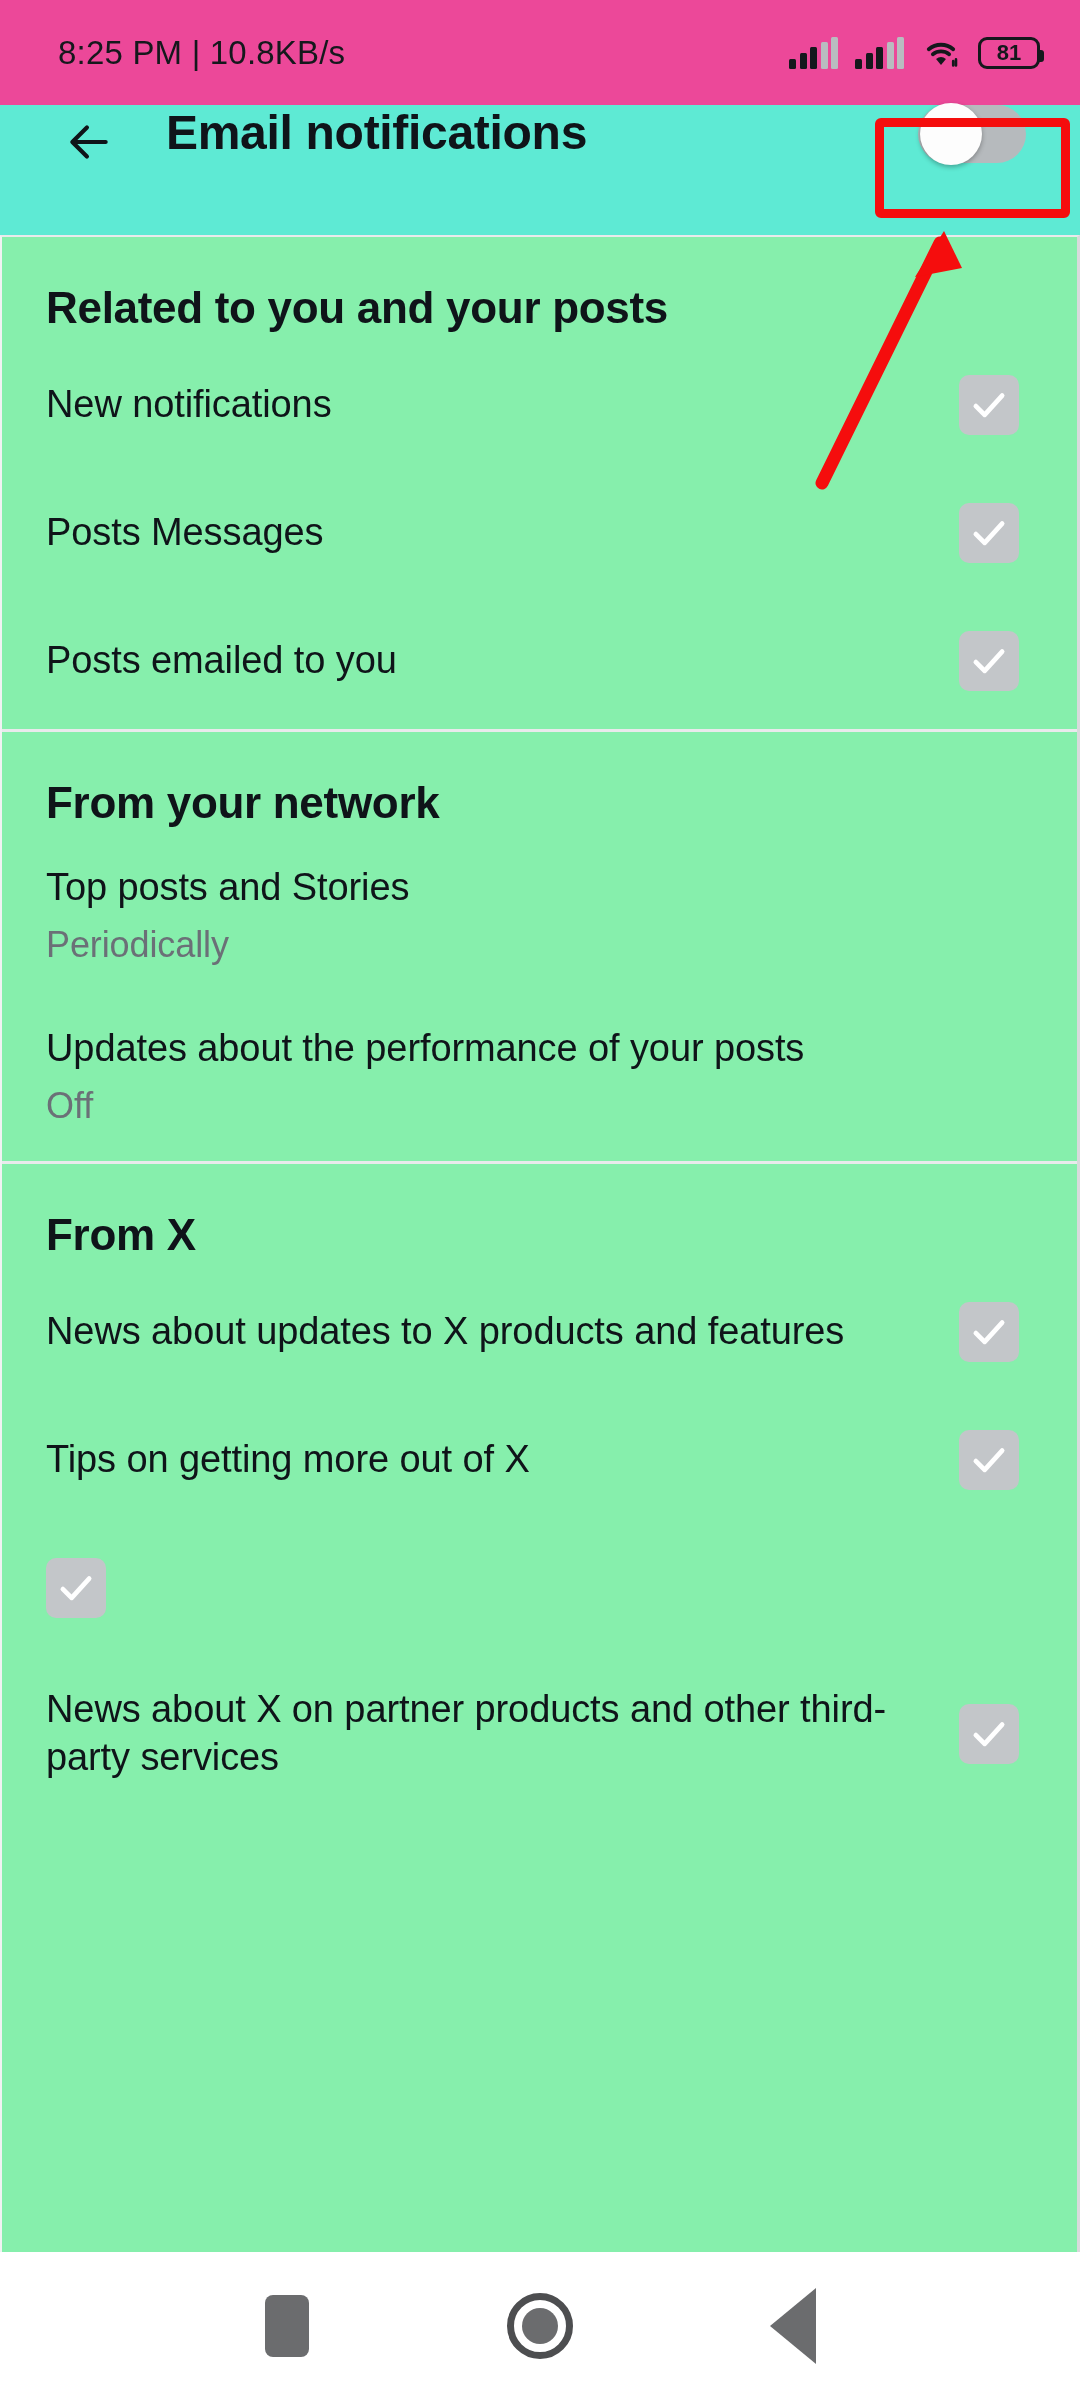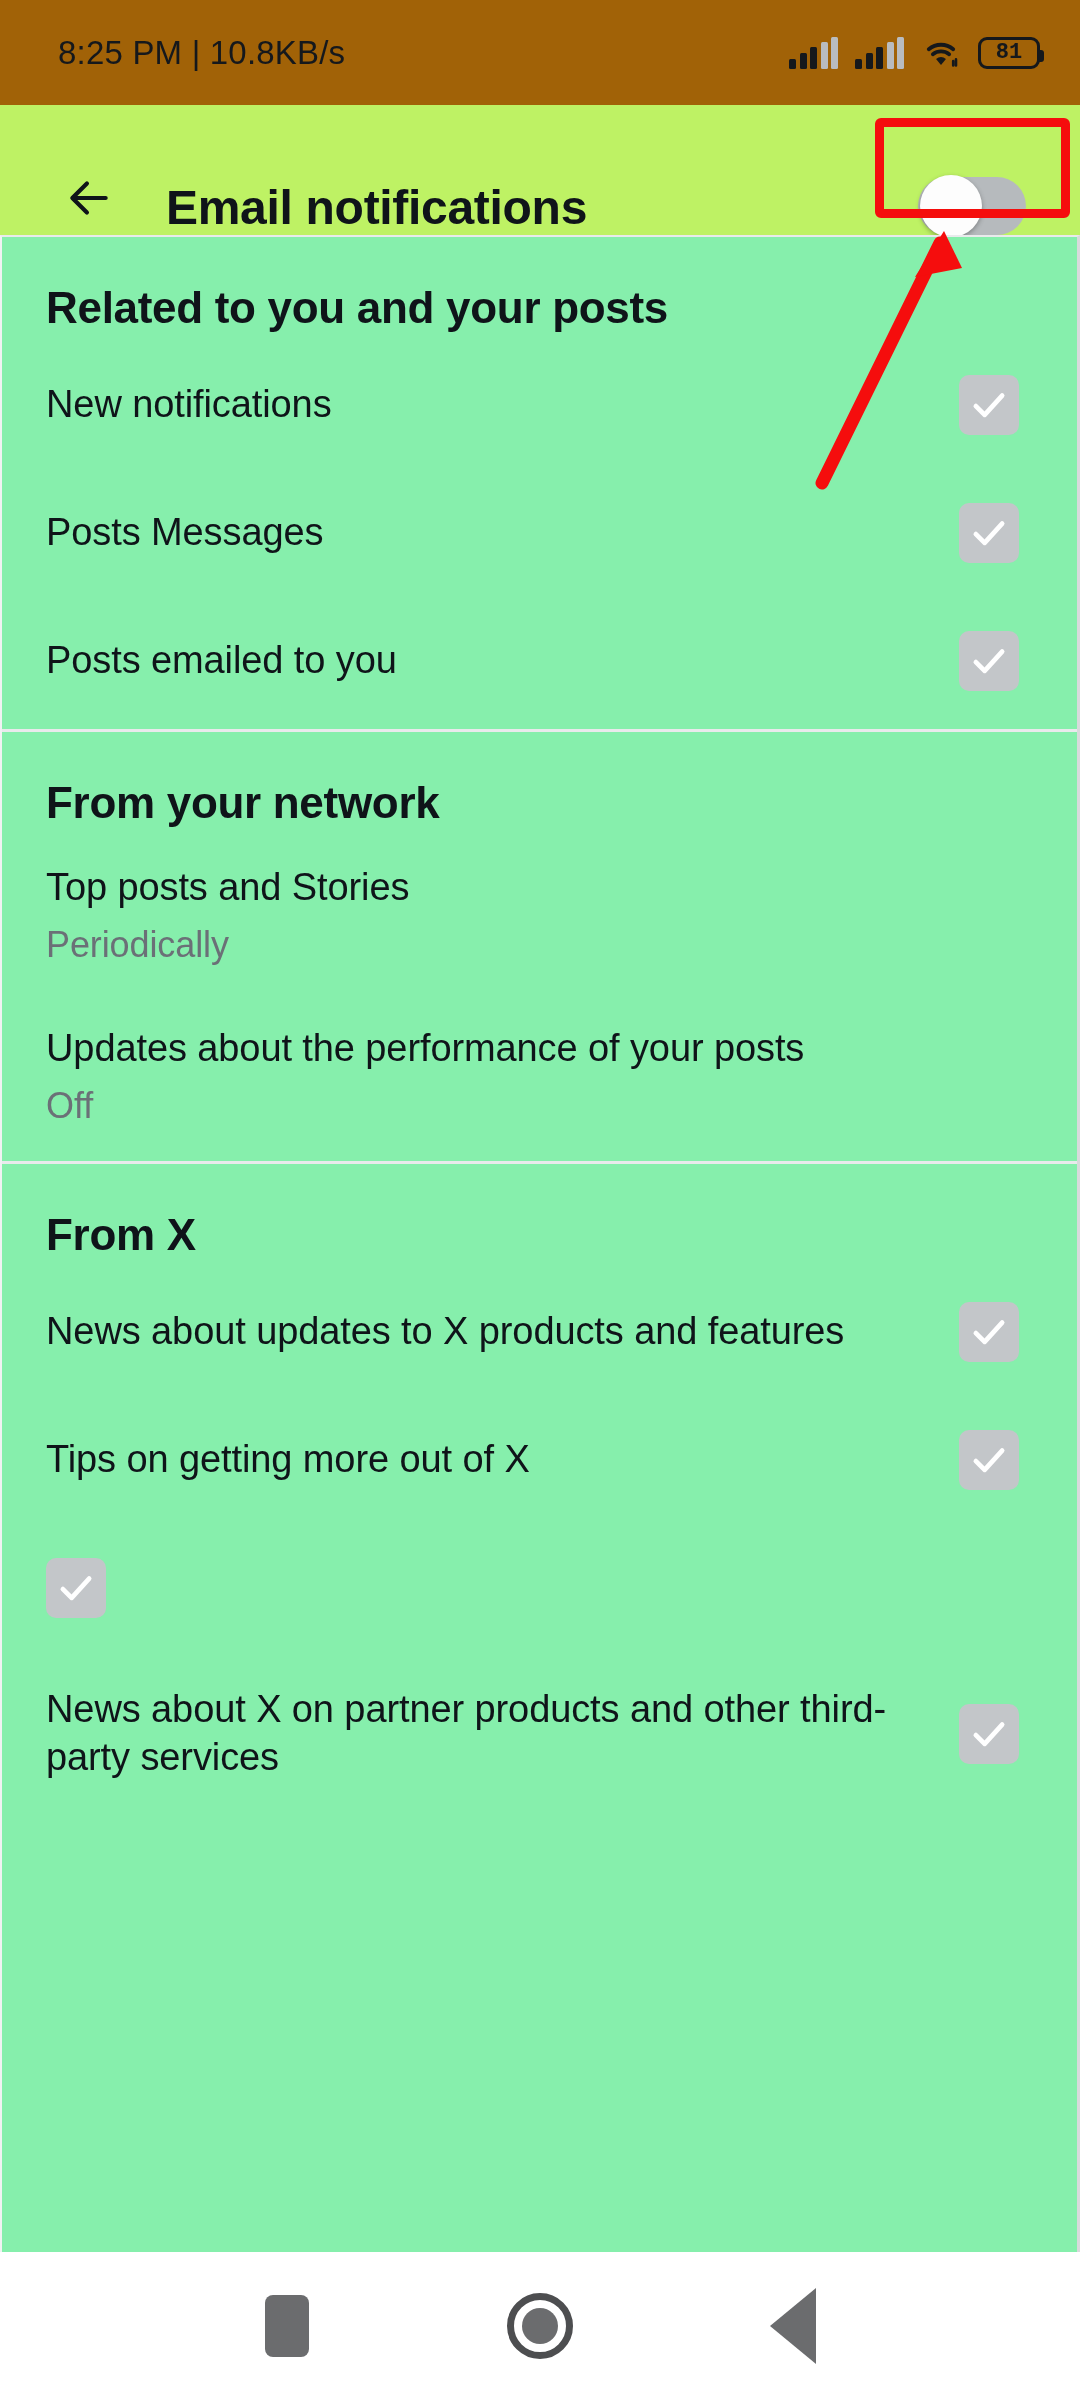--- a/index.html
+++ b/index.html
@@ -13,34 +13,33 @@
     overflow:hidden;
   }
 
   
   .statusbar{
     height:105px;
     display:flex;
     align-items:center;
     justify-content:space-between;
     padding:0 40px 0 58px;
-    background:#a16207;
+    background:#ec4899;
   }
   .status-left{
     font-size:33px;
     font-weight:500;
     letter-spacing:.2px;
     color:#15181c;
     white-space:nowrap;
   }
   .status-right{
     display:flex;
     align-items:center;
     gap:17px;
-    font-family:Liberation Mono, monospace;
   }
   .sig{ display:flex; align-items:flex-end; gap:3.5px; height:32px;}
   .sig i{ display:block; width:7px; background:#15181c; border-radius:1.5px;}
   .sig i:nth-child(1){ height:10px;}
   .sig i:nth-child(2){ height:16px;}
   .sig i:nth-child(3){ height:22px;}
   .sig i:nth-child(4){ height:27px; background:#b9bcc0;}
   .sig i:nth-child(5){ height:32px; background:#b9bcc0;}
   .wifi-ic{ width:40px; height:32px; display:block;}
   .batt{
@@ -56,23 +55,23 @@
     width:5px; height:12px;
     background:#15181c;
     border-radius:0 3px 3px 0;
   }
   .batt span{ font-size:22px; font-weight:600; line-height:1; color:#15181c;}
 
   
   .appbar{
     height:130px;
     display:flex;
-    align-items:flex-end;
+    align-items:flex-start;
     padding:0 36px 0 52px;
-    background:#bef264;
+    background:#5eead4;
     position:relative;
   }
   .back-btn{
     width:74px; height:74px;
     display:flex; align-items:center; justify-content:center;
     flex:0 0 auto;
   }
   .back-btn svg{ width:50px; height:50px; display:block;}
   .appbar-title{
     font-size:48px;

